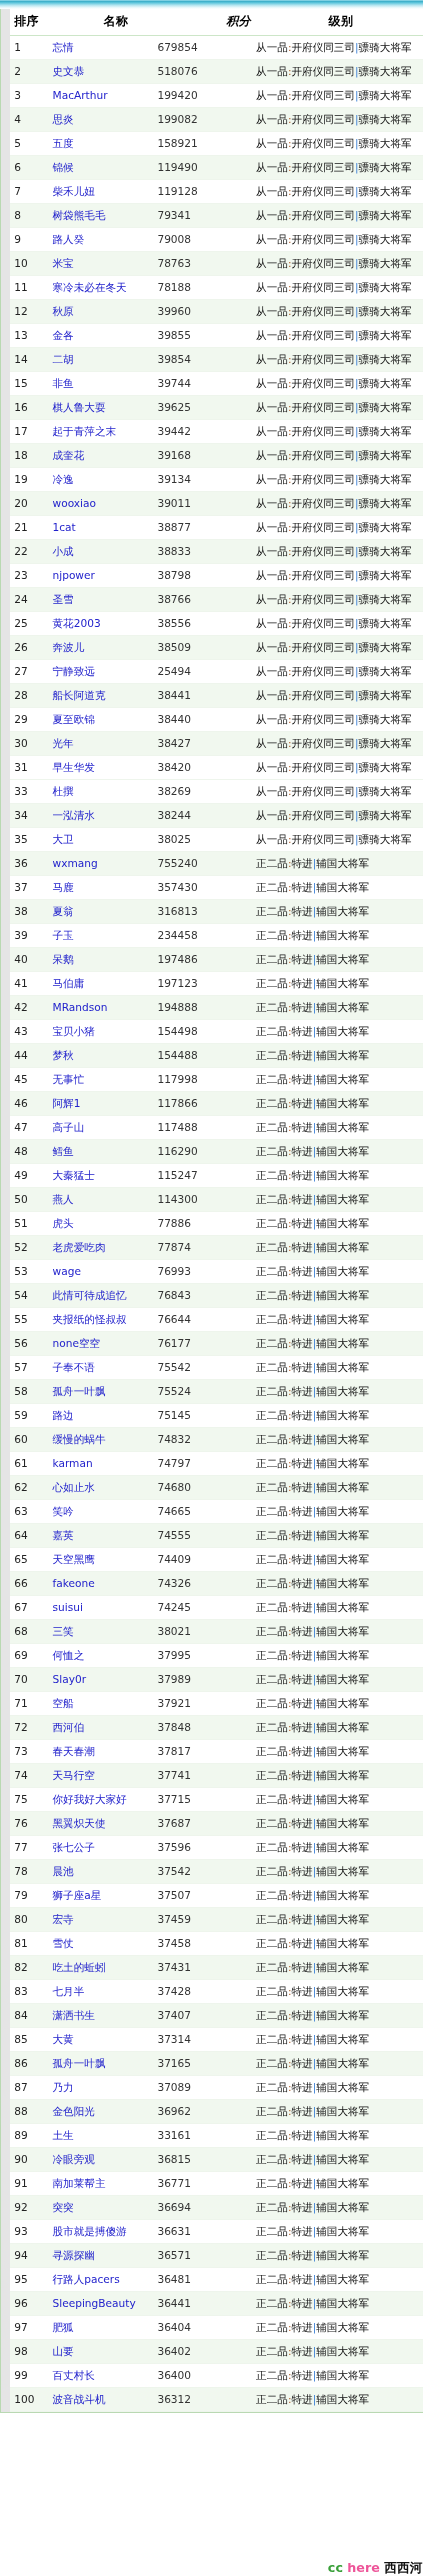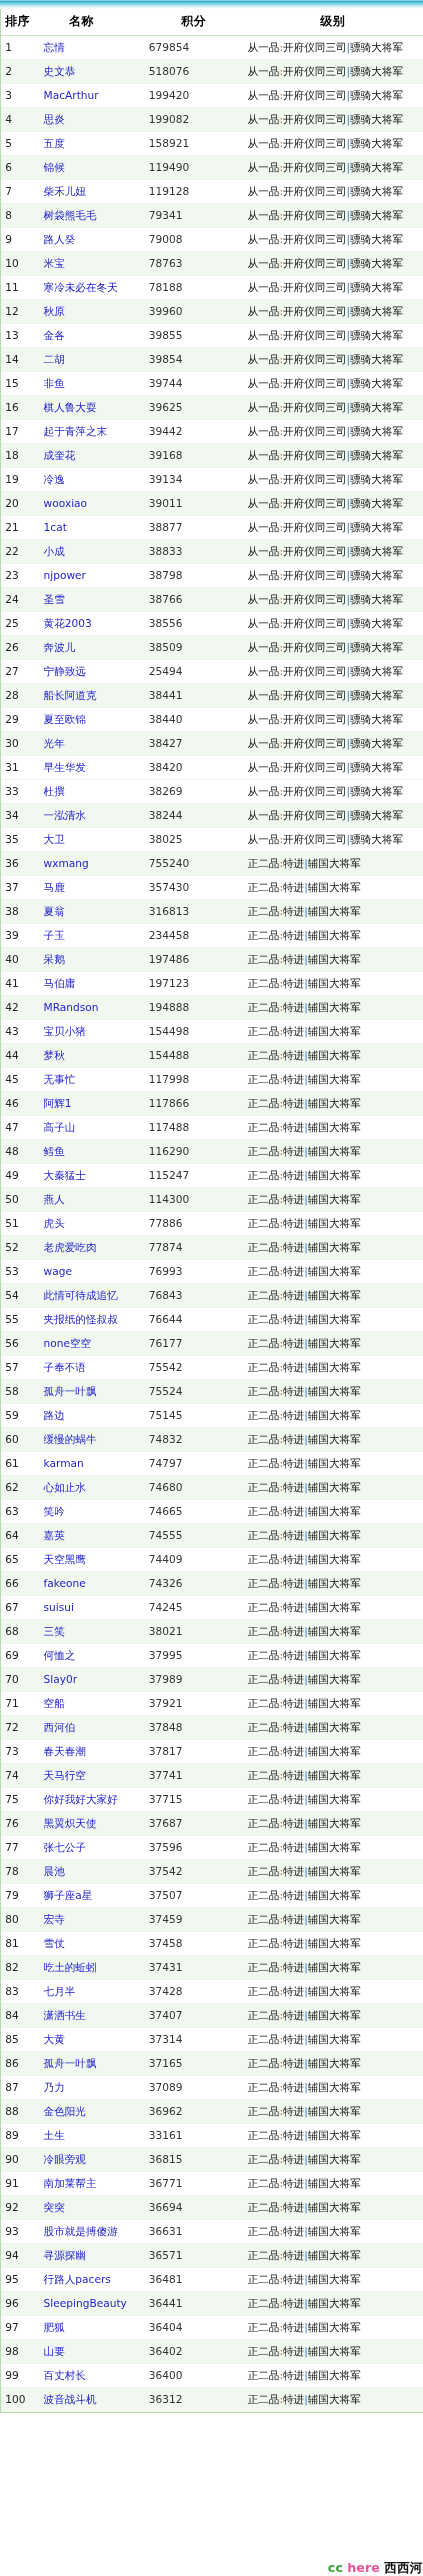--- a/index.html
+++ b/index.html
@@ -17,21 +17,22 @@
     min-height: 2576px;
     box-sizing: border-box;
     background: #ffffff;
   }
   .rank-panel {
     width: 424px;
     box-sizing: border-box;
     border-left: 0.8px solid #b9d9b2;
     border-right: 0.8px solid #b9d9b2;
     border-bottom: 0.8px solid #b9d9b2;
-    background: #a3a3a3;
+    background: #e5e5e5;
+    padding-left: 9px;
   }
   .top-gradient {
     height: 8.5px;
     width: 424px;
     background: linear-gradient(to bottom, #34a8c4 0%, #5ec6dc 22%, #b8e6f0 55%, #e7f7fb 80%, #ffffff 100%);
     border-top: 0.8px solid #7fd0e2;
     box-sizing: border-box;
   }
   table.rank-table {
     width: 100%;
@@ -47,22 +48,22 @@
     font-size: 12px;
     font-weight: bold;
     color: #000000;
     padding: 4.2px 0 5.1px 0;
     text-align: left;
     background: #ffffff;
     border-bottom: 0.8px solid #cde6c8;
     letter-spacing: 0.4px;
   }
   th.h-rank { padding-left: 4.2px; text-align: left; }
-  th.h-name { text-align: left; padding-left: 34px; }
-  th.h-score { text-align: left; padding-left: 36px; }
+  th.h-name { text-align: center; padding-left: 34px; }
+  th.h-score { text-align: right; padding-left: 36px; font-style: italic; }
   th.h-level { text-align: center; }
 
   tbody tr { height: 24px; }
   tbody tr.odd  { background: #ffffff; }
   tbody tr.even { background: #f1f8ef; }
 
   tbody td {
     font-size: 10.6px;
     color: #333333;
     padding: 3.4px 0 3.4px 0;

